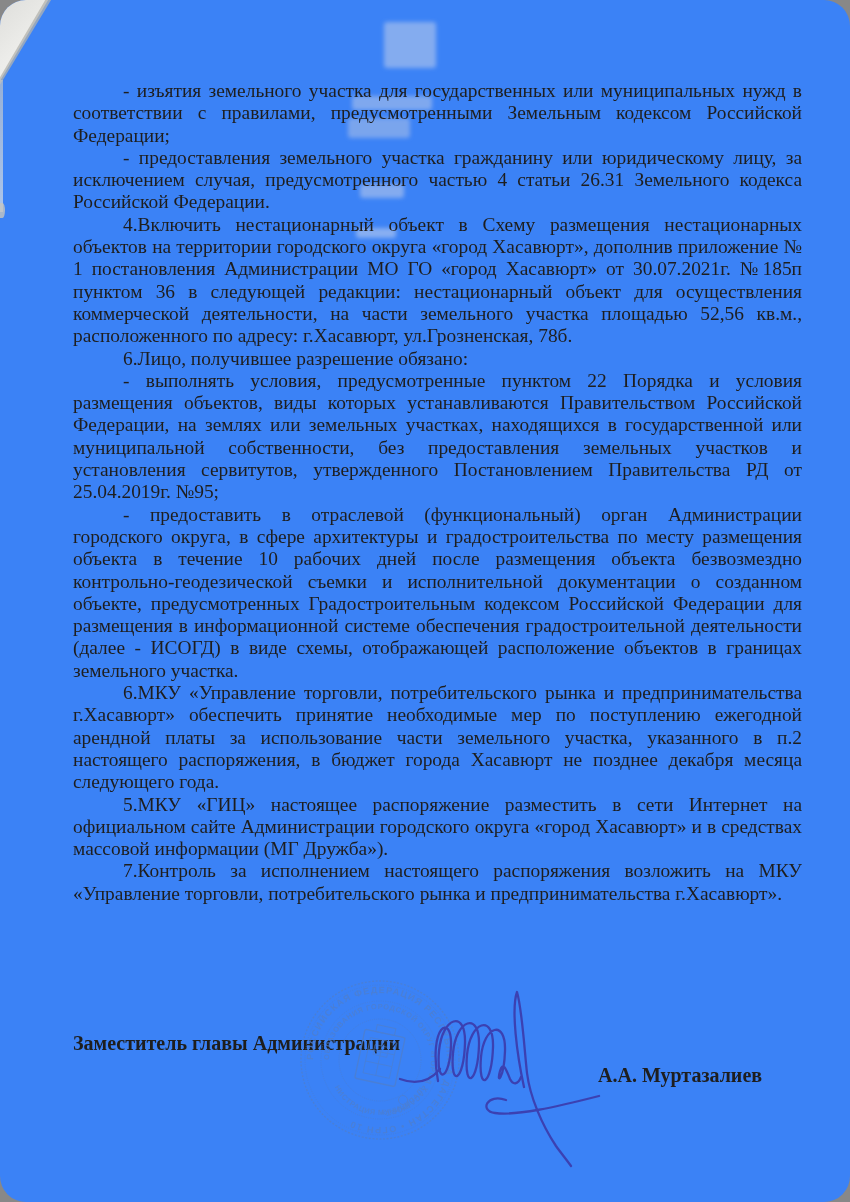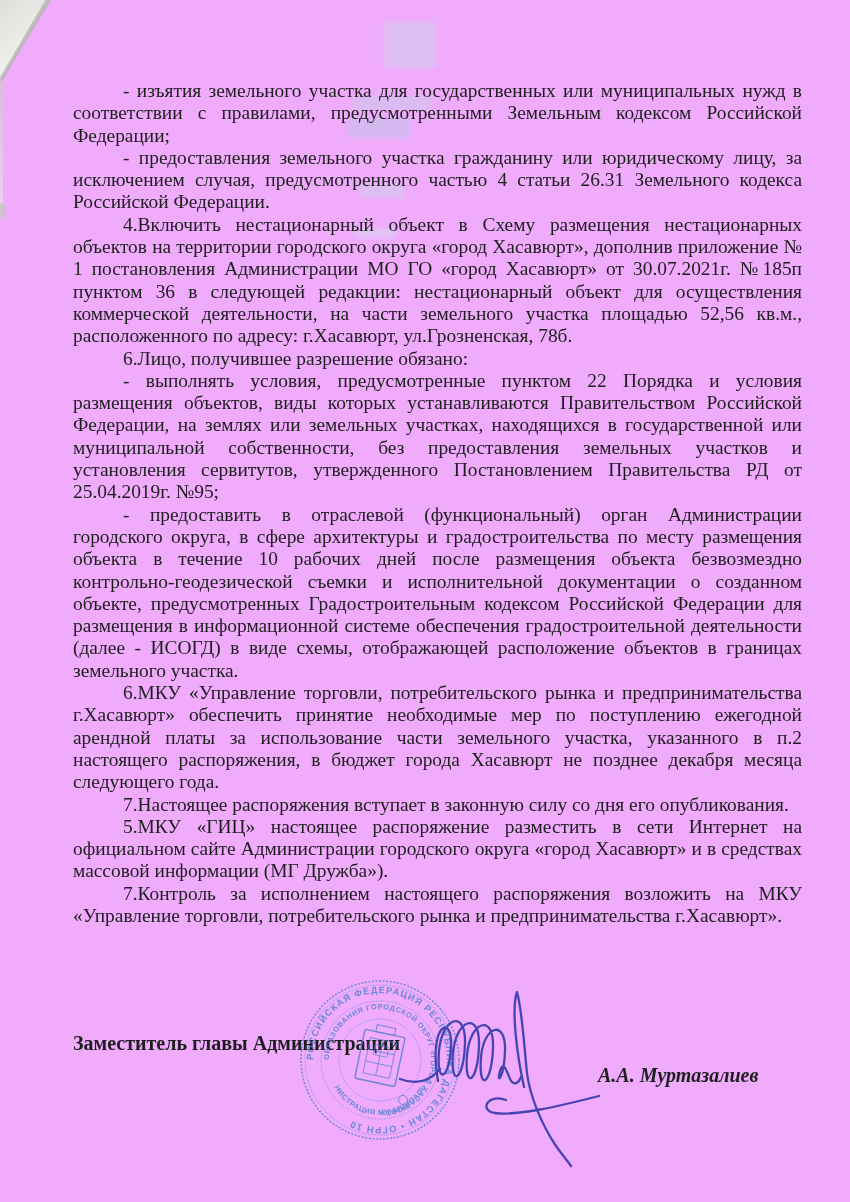--- a/index.html
+++ b/index.html
@@ -1,23 +1,24 @@
 <!DOCTYPE html>
 <html lang="ru"><head>
 <meta charset="utf-8">
 <style>
   html,body{margin:0;padding:0;background:#888;}
   .page{
     position:relative;
     width:850px;height:1202px;
     margin:0 auto;
-    background:#f0abfc;
+    background:#3b82f6;
     overflow:hidden;
     font-family:"Liberation Serif", serif;
     color:#1e1e1e;
+    border-radius:26px;
   }
   
   .fold-tri{
     position:absolute;left:0;top:0;width:56px;height:88px;
     background:linear-gradient(135deg,#dededb 0%,#e9e9e6 35%,#f6f6f3 75%,#fbfbf9 100%);
     clip-path:polygon(0 0,86% 0,0 92%);
   }
   .fold-line{
     position:absolute;left:0;top:0;width:58px;height:92px;
     background:#b3b3ae;
@@ -44,21 +45,21 @@
     position:absolute;left:73px;top:80px;width:729px;
     font-size:19.4px;line-height:22.3px;
     text-align:justify;
   }
   .doc-body p{margin:0;text-indent:50px;}
   
   .sig-block{
     position:absolute;left:73px;top:1027px;width:729px;
     font-weight:bold;font-size:20px;line-height:32px;
   }
-  .sig-name{position:absolute;left:525px;top:32px;white-space:nowrap;font-style:italic;}
+  .sig-name{position:absolute;left:525px;top:32px;white-space:nowrap;}
   
   .stamp{position:absolute;left:296px;top:976px;opacity:.82;}
   .stamp text{font-family:"Liberation Sans", sans-serif;font-weight:bold;}
   .autograph{position:absolute;left:390px;top:983px;opacity:.94;}
 </style>
 </head>
 <body>
 
 <div class="page">
 
@@ -82,21 +83,20 @@
       <p class="para">4.Включить нестационарный объект в Схему размещения нестационарных объектов на территории городского округа «город Хасавюрт», дополнив приложение № 1 постановления Администрации МО ГО «город Хасавюрт» от 30.07.2021г. №185п пунктом 36 в следующей редакции: нестационарный объект для осуществления коммерческой деятельности, на части земельного участка площадью 52,56 кв.м., расположенного по адресу: г.Хасавюрт, ул.Грозненская, 78б.</p>
 
       <p class="para">6.Лицо, получившее разрешение обязано:</p>
 
       <p class="para">- выполнять условия, предусмотренные пунктом 22 Порядка и условия размещения объектов, виды которых устанавливаются Правительством Российской Федерации, на землях или земельных участках, находящихся в государственной или муниципальной собственности, без предоставления земельных участков и установления сервитутов, утвержденного Постановлением Правительства РД от 25.04.2019г. №95;</p>
 
       <p class="para">- предоставить в отраслевой (функциональный) орган Администрации городского округа, в сфере архитектуры и градостроительства по месту размещения объекта в течение 10 рабочих дней после размещения объекта безвозмездно контрольно-геодезической съемки и исполнительной документации о созданном объекте, предусмотренных Градостроительным кодексом Российской Федерации для размещения в информационной системе обеспечения градостроительной деятельности (далее - ИСОГД) в виде схемы, отображающей расположение объектов в границах земельного участка.</p>
 
       <p class="para">6.МКУ «Управление торговли, потребительского рынка и предпринимательства г.Хасавюрт» обеспечить принятие необходимые мер по поступлению ежегодной арендной платы за использование части земельного участка, указанного в п.2 настоящего распоряжения, в бюджет города Хасавюрт не позднее декабря месяца следующего года.</p>
 
-      <p class="para">7.Настоящее распоряжения вступает в законную силу со дня его опубликования.</p>
 
       <p class="para">5.МКУ «ГИЦ» настоящее распоряжение разместить в сети Интернет на официальном сайте Администрации городского округа «город Хасавюрт» и в средствах массовой информации (МГ Дружба»).</p>
 
       <p class="para">7.Контроль за исполнением настоящего распоряжения возложить на МКУ «Управление торговли, потребительского рынка и предпринимательства г.Хасавюрт».</p>
     </div>
 
   <div class="sig-block">
     <div>Заместитель главы Администрации</div>
     <div class="sig-name">А.А. Муртазалиев</div>
   </div>

